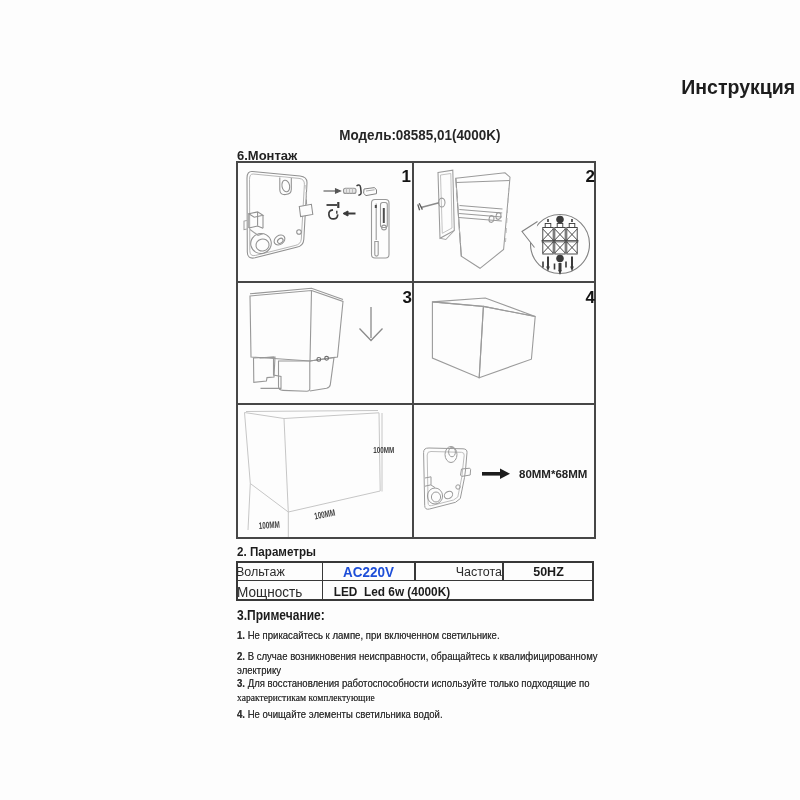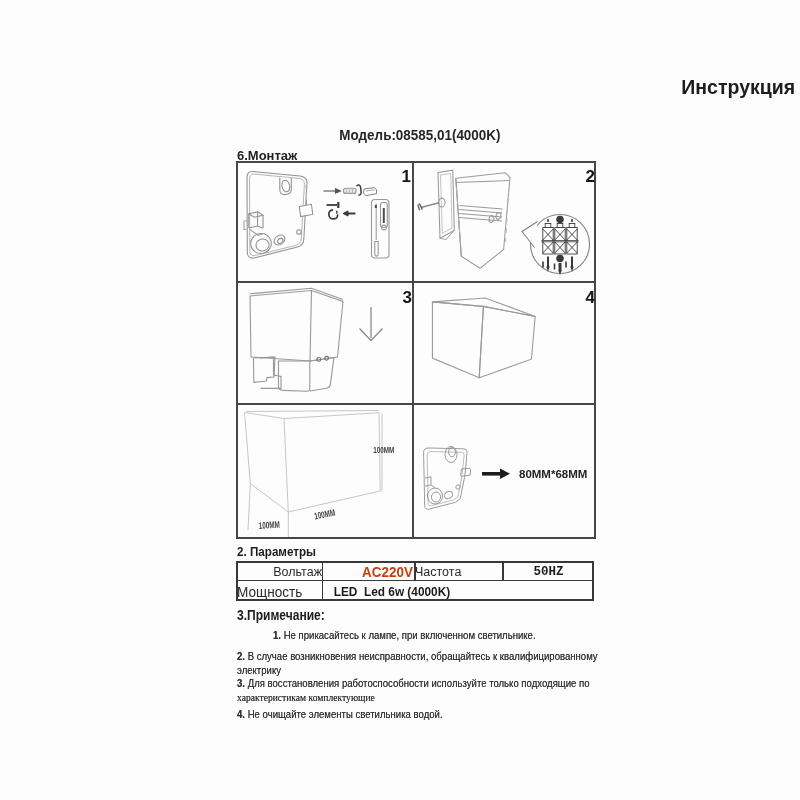--- a/index.html
+++ b/index.html
@@ -206,27 +206,27 @@
 
 <div class="abs b" style="left:519px;top:468px;font-size:11.5px;color:#242424;text-align:right;">80MM*68MM</div>
 
 <div class="abs b" style="left:237px;top:543.5px;font-size:13px;color:#1c1c1c;"><span style="display:inline-block;transform:scaleX(0.895);transform-origin:left;">2. Параметры</span></div>
 
 <div class="abs" style="left:236px;top:561px;width:358px;height:40px;border:2px solid #383838;box-sizing:border-box;"></div>
 <div class="abs" style="left:236px;top:579.5px;width:358px;height:1.5px;background:#383838;"></div>
 <div class="abs" style="left:321.5px;top:561px;width:1.5px;height:40px;background:#383838;"></div>
 <div class="abs" style="left:414px;top:561px;width:1.5px;height:20px;background:#383838;"></div>
 <div class="abs" style="left:502px;top:561px;width:1.5px;height:20px;background:#383838;"></div>
-<div class="abs" style="left:236px;top:564.5px;width:86px;text-align:right;font-size:12.5px;color:#2b2b2b;">Вольтаж</div>
-<div class="abs b" style="left:323px;top:563.5px;width:91px;text-align:right;font-size:14px;color:#c2410c;"><span style="display:inline-block;transform:scaleX(0.96);">AC220V</span></div>
-<div class="abs" style="left:415px;top:564.5px;width:87px;text-align:left;font-size:12.5px;color:#2b2b2b;">Частота</div>
-<div class="abs b" style="left:503px;top:564.5px;width:91px;text-align:center;font-size:12.5px;color:#1c1c1c;font-family:Liberation Mono, monospace;">50HZ</div>
+<div class="abs" style="left:236px;top:564.5px;width:86px;text-align:left;font-size:12.5px;color:#2b2b2b;">Вольтаж</div>
+<div class="abs b" style="left:323px;top:563.5px;width:91px;text-align:center;font-size:14px;color:#1d4ed8;"><span style="display:inline-block;transform:scaleX(0.96);">AC220V</span></div>
+<div class="abs" style="left:415px;top:564.5px;width:87px;text-align:right;font-size:12.5px;color:#2b2b2b;">Частота</div>
+<div class="abs b" style="left:503px;top:564.5px;width:91px;text-align:center;font-size:12.5px;color:#1c1c1c;">50HZ</div>
 <div class="abs" style="left:236px;top:583.5px;width:86px;font-size:14px;color:#2b2b2b;"><span style="display:inline-block;transform:scaleX(0.97);">Мощность</span></div>
 <div class="abs b" style="left:328px;top:584px;width:272px;font-size:13px;color:#1c1c1c;"><span style="display:inline-block;transform:scaleX(0.91);">LED&nbsp;&nbsp;Led 6w (4000K)</span></div>
 
 <div class="abs b" style="left:237px;top:607px;font-size:14.5px;color:#1c1c1c;"><span style="display:inline-block;transform:scaleX(0.83);transform-origin:left;">3.Примечание:</span></div>
 
-<div class="abs note" style="top:628.5px;margin-left:36px;"><span class="sq"><span class="b">1.</span> Не прикасайтесь к лампе, при включенном светильнике.</span></div>
+<div class="abs note" style="top:628.5px;"><span class="sq"><span class="b">1.</span> Не прикасайтесь к лампе, при включенном светильнике.</span></div>
 <div class="abs note" style="top:649.5px;"><span class="sq"><span class="b">2.</span> В случае возникновения неисправности, обращайтесь к квалифицированному</span></div>
 <div class="abs note" style="top:663.5px;"><span class="sq">электрику</span></div>
 <div class="abs note" style="top:676.5px;"><span class="sq"><span class="b">3.</span> Для восстановления работоспособности используйте только подходящие по</span></div>
 <div class="abs note" style="top:691px;font-family:Liberation Serif, serif;"><span class="sq">характеристикам комплектующие</span></div>
 <div class="abs note" style="top:708px;"><span class="sq"><span class="b">4.</span> Не очищайте элементы светильника водой.</span></div>
 
 </body></html>

